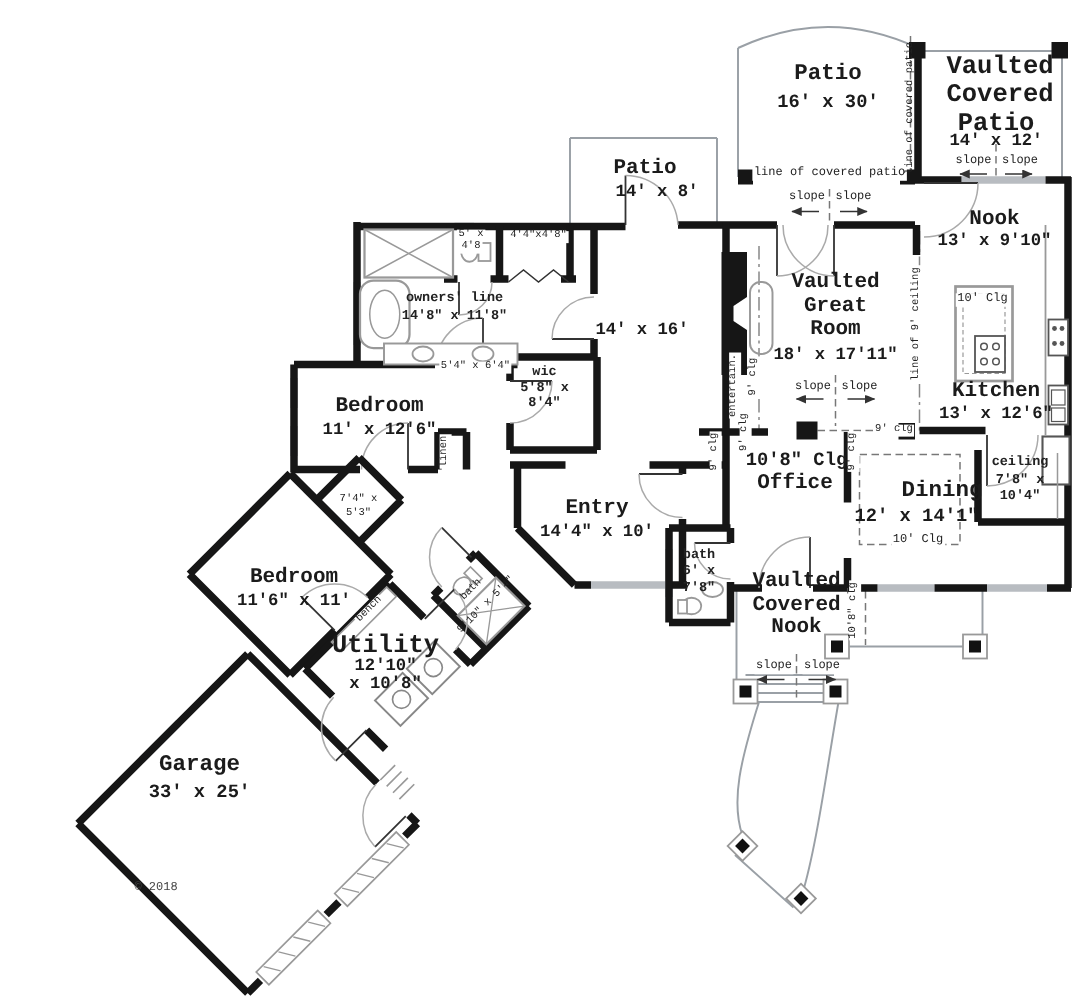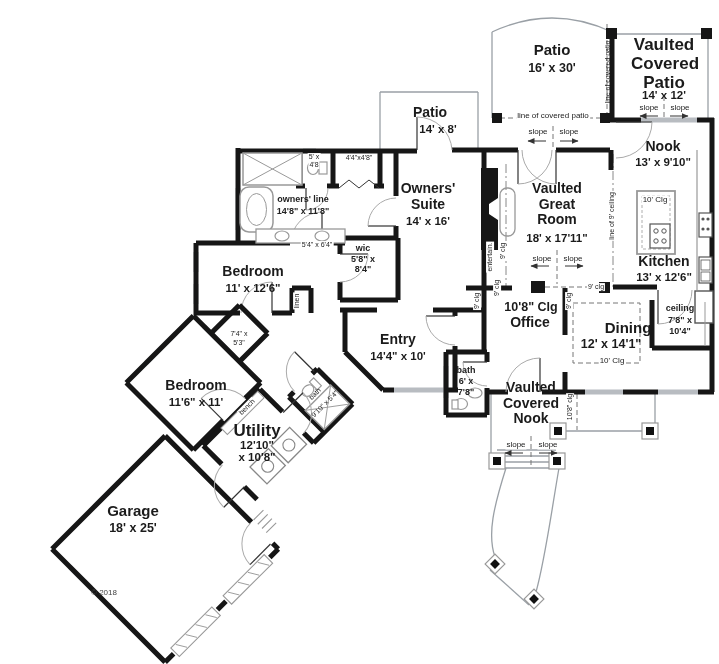--- a/index.html
+++ b/index.html
@@ -1,17 +1,17 @@
 <!DOCTYPE html>
 <html><head>
 <meta charset="utf-8">
 <style>
   html,body{margin:0;padding:0;background:#fff}
   .plan{position:relative;width:719px;height:664px;background:#fff;overflow:hidden;
-        font-family:Liberation Sans, sans-serif}
+        font-family:Liberation Mono, monospace}
   .plan svg{position:absolute;left:0;top:0}
   .lbl{position:absolute;transform:translate(-50%,-50%);text-align:center;color:#1b1b1b;
        line-height:1.12;white-space:nowrap;z-index:3}
   .wrap{white-space:normal}
   .rn15{font-size:15px;font-weight:bold}
   .rn14{font-size:14px;font-weight:bold}
   .rn13{font-size:17px;font-weight:bold}
   .rd13{font-size:12.5px;font-weight:bold}
   .rd12{font-size:11.5px;font-weight:bold}
   .sm{font-size:9px;font-weight:bold;color:#222}
@@ -309,21 +309,20 @@
 <div class="lbl rn15" style="left:628px;top:328px">Dining</div>
 <div class="lbl rd13" style="left:611px;top:344px">12' x 14'1"</div>
 <div class="lbl t8 wb" style="left:612px;top:361px">10' Clg</div>
 
 <div class="lbl rd13" style="left:531px;top:307px">10'8" Clg</div>
 <div class="lbl rn14" style="left:530px;top:323px">Office</div>
 
 <div class="lbl rn14 wrap" style="left:557px;top:205px;width:62px">Vaulted Great Room</div>
 <div class="lbl rd12" style="left:557px;top:238px">18' x 17'11"</div>
 
-<div class="lbl rn14 wrap" style="left:428px;top:197px;width:66px">Owners' Suite</div>
 <div class="lbl rd12" style="left:428px;top:221px">14' x 16'</div>
 
 <div class="lbl rn14" style="left:430px;top:113px">Patio</div>
 <div class="lbl rd12" style="left:438px;top:129px">14' x 8'</div>
 
 <div class="lbl sm" style="left:303px;top:199px">owners' line</div>
 <div class="lbl sm" style="left:303px;top:211px">14'8" x 11'8"</div>
 
 <div class="lbl t7 wb" style="left:314px;top:157px">5' x</div>
 <div class="lbl t7 wb" style="left:314px;top:165px">4'8</div>
@@ -354,21 +353,21 @@
 <div class="lbl rn13" style="left:257px;top:431px">Utility</div>
 <div class="lbl rd12" style="left:257px;top:445px">12'10"</div>
 <div class="lbl rd12" style="left:257px;top:457px">x 10'8"</div>
 
 <div class="lbl t7 r45 wb" style="left:247px;top:407px">bench</div>
 
 <div class="lbl rn14" style="left:196px;top:386px">Bedroom</div>
 <div class="lbl rd12" style="left:196px;top:402px">11'6" x 11'</div>
 
 <div class="lbl rn15" style="left:133px;top:511px">Garage</div>
-<div class="lbl rd13" style="left:133px;top:528px">18' x 25'</div>
+<div class="lbl rd13" style="left:133px;top:528px">33' x 25'</div>
 
 <div class="lbl t8 gray" style="left:104px;top:593px">© 2018</div>
 
 <div class="lbl rn14 wrap" style="left:531px;top:404px;width:90px">Vaulted Covered Nook</div>
 
 <div class="lbl t7 r90 wb" style="left:297px;top:301px">linen</div>
 <div class="lbl t7 r90 wb" style="left:490px;top:257px">entertain.</div>
 <div class="lbl t7 r90 wb" style="left:612px;top:216px">line of 9' ceiling</div>
 
 <div class="lbl t7 wb" style="left:596px;top:287px">9' clg</div>

